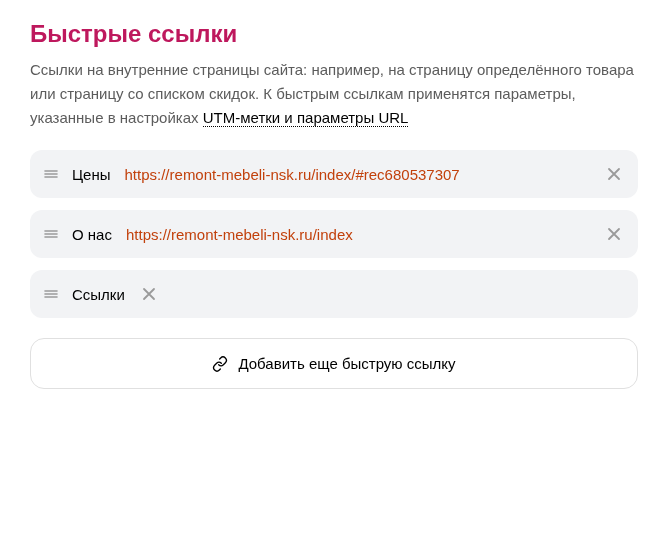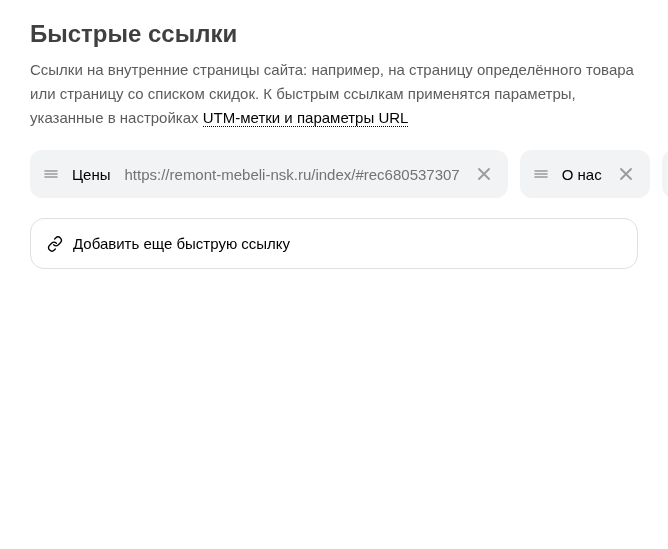--- a/index.html
+++ b/index.html
@@ -9,38 +9,38 @@
     }
     body {
       font-family: -apple-system, BlinkMacSystemFont, 'Segoe UI', Arial, sans-serif;
       background: #fff;
       padding: 20px 30px;
       width: 668px;
     }
     .heading {
       font-size: 24px;
       font-weight: 700;
-      color: #404040;
+      color: #be185d;
       margin-bottom: 8px;
     }
     .description {
       font-size: 15px;
       line-height: 1.6;
       color: #5c5c5c;
       margin-bottom: 20px;
       margin-top: 10px;
     }
     .link-dotted {
       color: #000;
       text-decoration: none;
       border-bottom: 1px dotted #000;
     }
     .items {
       display: flex;
-      flex-direction: row;
+      flex-direction: column;
       gap: 12px;
       margin-bottom: 20px;
     }
     .item {
       display: flex;
       align-items: center;
       background: #f2f3f5;
       border-radius: 12px;
       padding: 14px 14px;
       gap: 14px;
@@ -52,21 +52,21 @@
       align-items: center;
       flex-shrink: 0;
     }
     .item-label {
       color: #000;
       font-size: 15px;
       flex-shrink: 0;
       white-space: nowrap;
     }
     .item-url {
-      color: #737373;
+      color: #c2410c;
       font-size: 15px;
       flex: 1;
       overflow: hidden;
       text-overflow: ellipsis;
       white-space: nowrap;
       min-width: 0;
     }
     .close-btn {
       color: #9a9a9a;
       cursor: pointer;
@@ -81,20 +81,21 @@
       width: 100%;
       padding: 16px;
       border: 1px solid #e0e0e0;
       border-radius: 14px;
       background: #fff;
       font-size: 15px;
       color: #000;
       cursor: pointer;
       display: flex;
       align-items: center;
+      justify-content: center;
       gap: 10px;
     }
   </style>
 </head>
 <body>
 
 <h2 class="heading">Быстрые ссылки</h2>
 
 <p class="description">
   <span>Ссылки на внутренние страницы сайта: например, на страницу определённого товара или страницу со списком скидок. К быстрым ссылкам применятся параметры, указанные в настройках </span><a href="#" class="link-dotted">UTM-метки и параметры URL</a>
@@ -117,20 +118,21 @@
     </button>
   </div>
 
   <div class="item">
     <span class="drag-handle">
       <svg width="14" height="14" viewBox="0 0 14 14">
           <path d="M1 4h12M1 7h12M1 10h12" stroke="currentColor" stroke-width="1.6" stroke-linecap="round"></path>
         </svg>
     </span>
     <span class="item-label">О нас</span>
+    <span class="item-url">https://remont-mebeli-nsk.ru/index</span>
     <button class="close-btn">
       <svg width="16" height="16" viewBox="0 0 16 16">
           <path d="M3 3l10 10M13 3L3 13" stroke="currentColor" stroke-width="1.8" stroke-linecap="round"></path>
         </svg>
     </button>
   </div>
 
   <div class="item">
     <span class="drag-handle">
       <svg width="14" height="14" viewBox="0 0 14 14">

